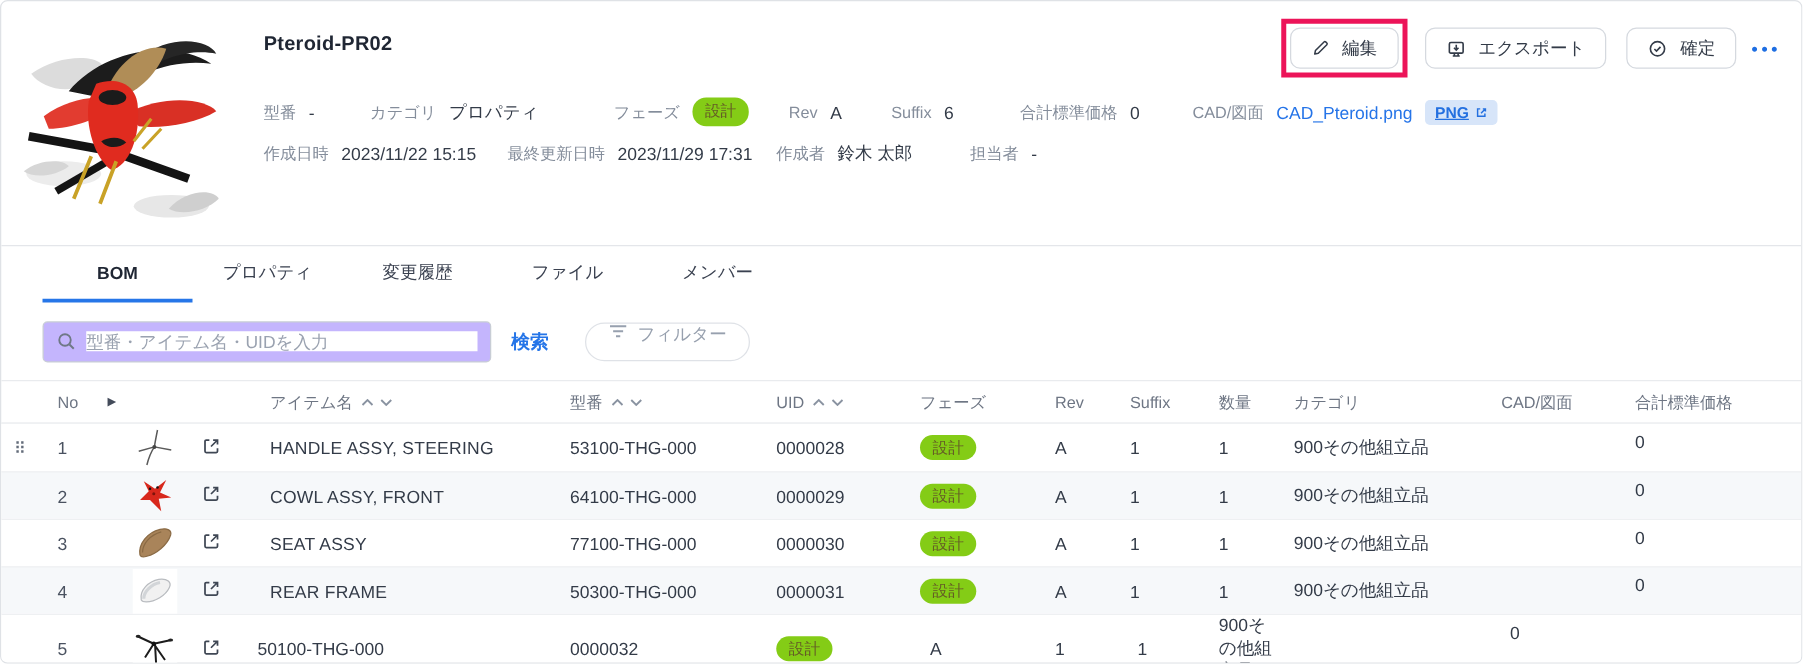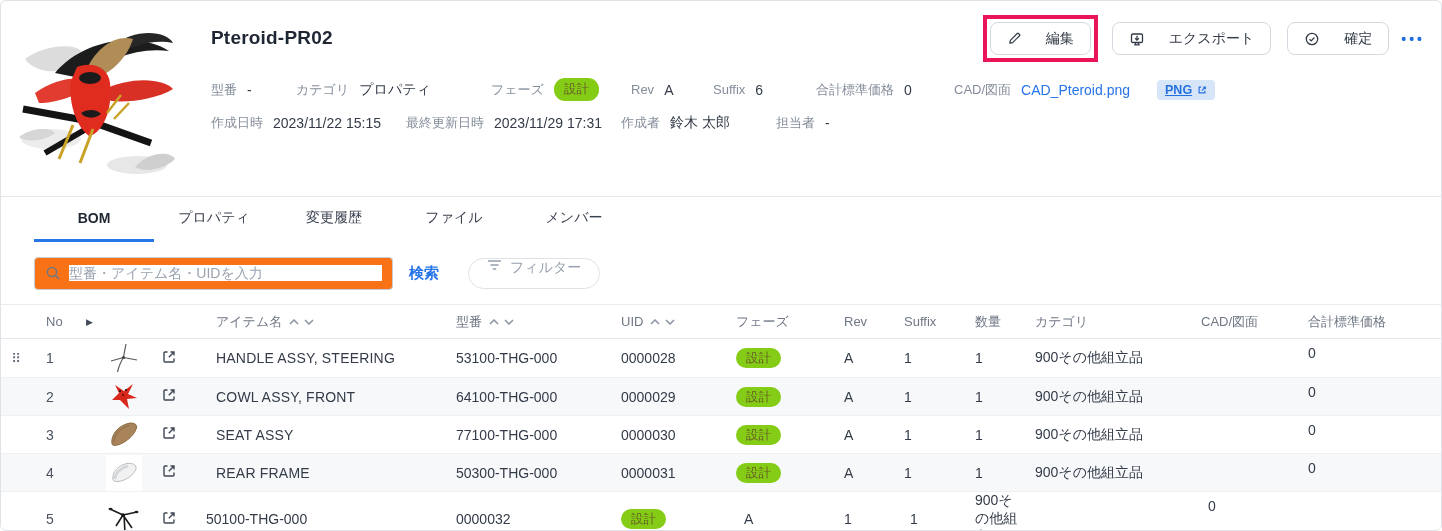--- a/index.html
+++ b/index.html
@@ -9,24 +9,24 @@
   }
   .page {
     width:1442px; height:531px; border:1px solid #dfe2e6; border-radius:6px;
     background:#fff; overflow:hidden; position:relative;
   }
   
   .header { height:196px; border-bottom:1px solid #e4e6ea; display:flex; padding:16px; }
   .product-image { width:161px; height:161px; flex:0 0 161px; }
   .header-main { flex:1; margin-left:33px; min-width:0; }
   .title-row { display:flex; justify-content:space-between; align-items:flex-start; height:48px; }
-  .page-title { font-size:19px; font-weight:bold; color:#1f2633; margin-top:10px; letter-spacing:.2px; }
+  .page-title { font-size:16px; font-weight:bold; color:#1f2633; margin-top:10px; letter-spacing:.2px; }
   .actions { display:flex; align-items:center; margin-top:-2px; }
   .btn {
-    display:inline-flex; align-items:center; gap:24px; height:33px; padding:0 16px;
+    display:inline-flex; align-items:center; gap:10px; height:33px; padding:0 16px;
     background:#fff; border:1px solid #d5d9df; border-radius:8px;
     font-size:14px; font-weight:500; color:#333b48; cursor:pointer; white-space:nowrap;
   }
   .annotation-box { border:4px solid #EC1459; padding:3px; display:inline-flex; margin-right:14px; }
   .btn-export { margin-right:16px; }
   .more-btn { color:#1e6ee2; font-weight:bold; font-size:14px; letter-spacing:3px; margin-left:12px; cursor:pointer; }
   .meta-row { display:flex; align-items:center; }
   .meta-row.r1 { margin-top:13px; }
   .meta-row.r2 { margin-top:13px; }
   .meta-item { display:flex; align-items:center; gap:10px; font-size:14px; }
@@ -47,21 +47,21 @@
   .tabs { display:flex; padding-left:33px; height:45px; }
   .tab {
     width:120px; display:flex; align-items:center; justify-content:center;
     font-size:14px; color:#3a4150; cursor:pointer; border-bottom:3px solid transparent;
   }
   .tab.active { color:#1f2633; font-weight:bold; border-bottom-color:#2676e8; }
   
   .toolbar { display:flex; align-items:center; padding-left:33px; height:62px; }
   .search-box {
     width:359px; height:33px; border:1px solid #c8cdd5; border-radius:4px;
-    display:flex; align-items:center; padding:0 10px; gap:8px; background:#f97316;
+    display:flex; align-items:center; padding:0 10px; gap:8px; background:#c4b5fd;
   }
   .search-box input { border:none; outline:none; flex:1; font-size:14px; color:#333b48; font-family:inherit; }
   .search-box input::placeholder { color:#9aa2b0; }
   .search-link { color:#2575e8; font-weight:bold; font-size:15px; margin-left:16px; cursor:pointer; }
   .filter-btn {
     display:inline-flex; align-items:flex-start; gap:8px; height:31px; padding:0 18px; margin-left:29px;
     border:1px solid #dfe2e7; border-radius:16px; background:#fff; color:#97a0ae; font-size:14px; cursor:pointer;
   }
   
   .grid-cols {
@@ -173,21 +173,21 @@
           <span class="meta-label">Suffix</span>
           <span class="meta-value">6</span>
         </div>
         <div class="meta-item m-w138">
           <span class="meta-label">合計標準価格</span>
           <span class="meta-value">0</span>
         </div>
         <div class="meta-item">
           <span class="meta-label">CAD/図面</span>
           <span class="meta-value cad-link">CAD_Pteroid.png</span>
-          <span class="file-badge" style="margin-left:17px;text-decoration:underline;">
+          <span class="file-badge" style="margin-left:0;text-decoration:underline;">
             <span>PNG</span>
             <span class="icn">
               <svg width="10" height="10" viewBox="0 0 12 12" fill="none" stroke="#2470e0" stroke-width="1.4">
                 <path d="M5 2.5H2.5v7h7V7"></path>
                   <path d="M7.5 2.5H10V5M10 2.5 5.8 6.7"></path>
               </svg>
             </span>
           </span>
         </div>
       </div>

